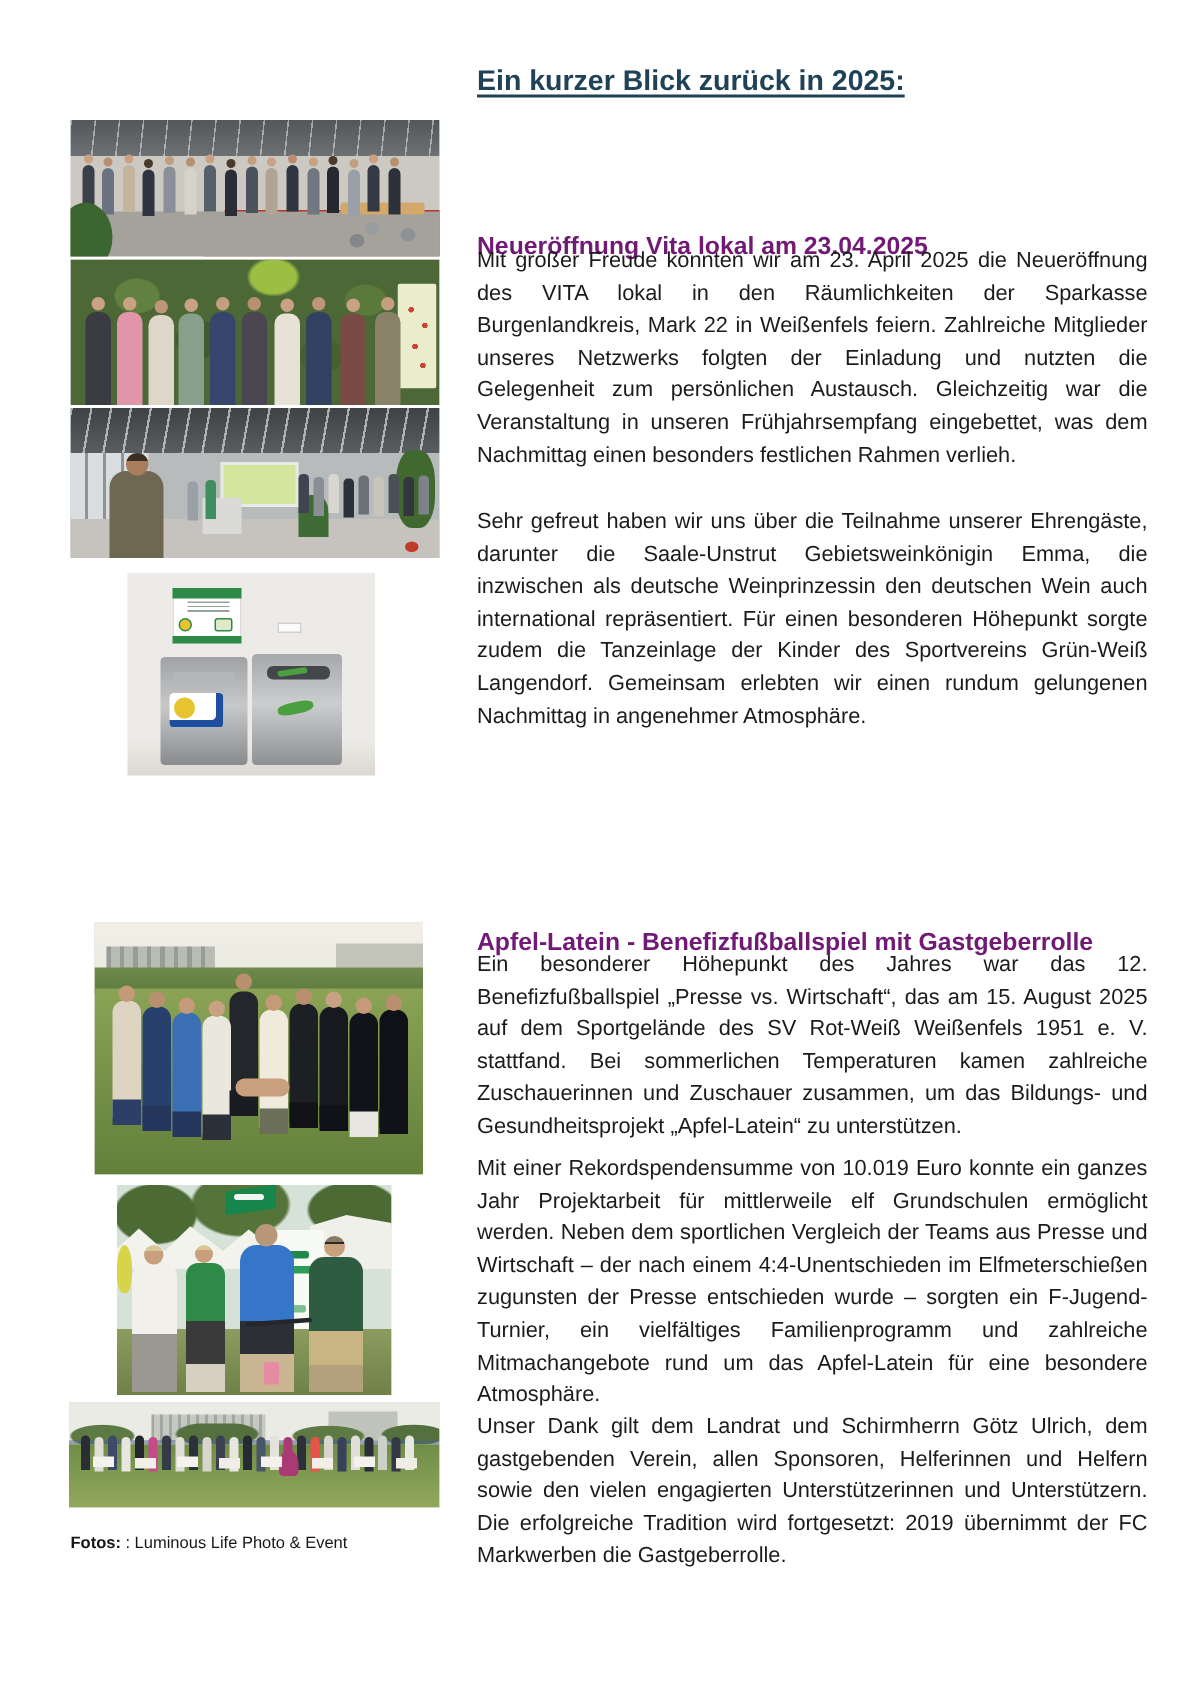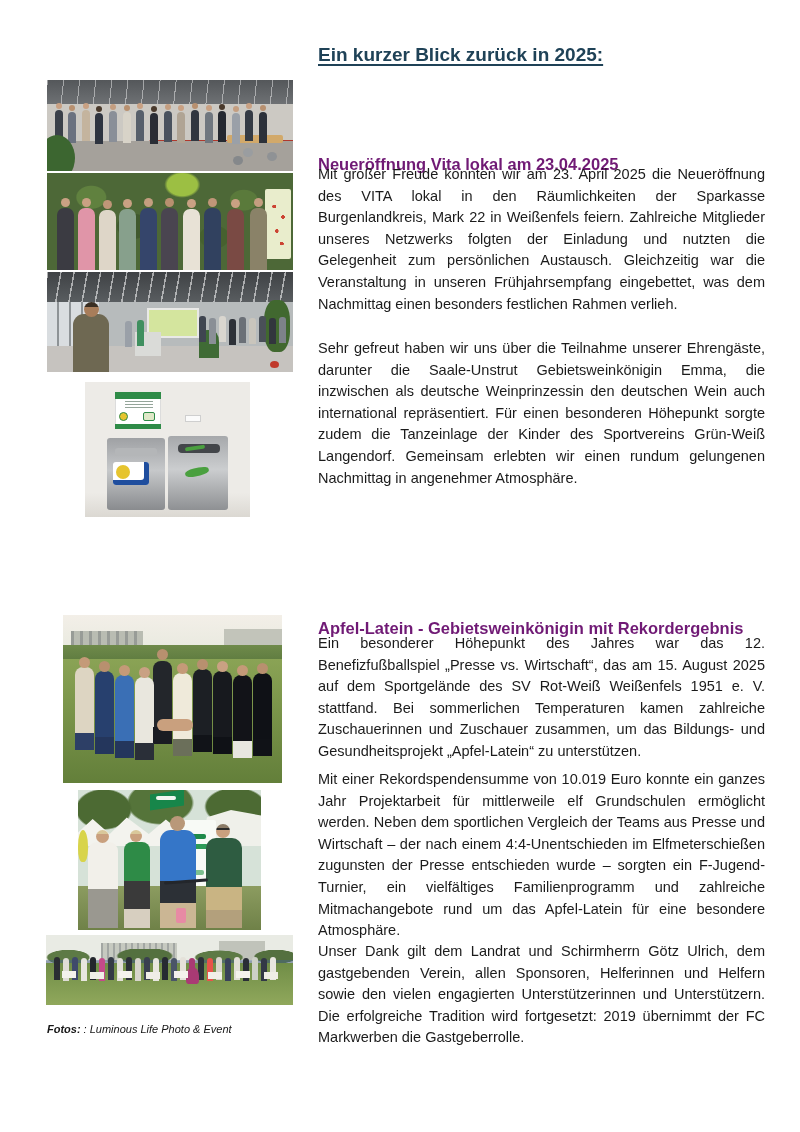--- a/index.html
+++ b/index.html
@@ -22,21 +22,21 @@
   }
   .sec-h.h1 { top:127px; }
   .sec-h.h2 { top:591px; }
   .para {
     position:absolute; left:318px; width:447px;
     font-size:14.5px; line-height:21.6px; text-align:justify; color:#1b1b1b;
   }
   .p1 { top:164px; } .p2 { top:338px; }
   .p3 { top:633px; } .p4 { top:769px; } .p5 { top:941px; }
   
-  .credit { position:absolute; left:47px; top:1023px; font-size:11px; color:#161616;font-style:italic; }
+  .credit { position:absolute; left:47px; top:1023px; font-size:11px; color:#161616; }
   .credit b { font-weight:bold; }
   .credit span { margin-left:3px; }
   
   .photo { position:absolute; overflow:hidden; background:#cfcfcb; }
   .photo div { position:absolute; }
   .ph1 { left:47px; top:80px;  width:246px; height:91px; background:#ccc9c3; }
   .ph2 { left:47px; top:173px; width:246px; height:97px; }
   .ph3 { left:47px; top:272px; width:246px; height:100px; background:#b7bbbc; }
   .ph4 { left:85px; top:382px; width:165px; height:135px; background:linear-gradient(#edebe7 82%,#dbd8d2); }
   .ph5 { left:63px; top:615px; width:219px; height:168px; }
@@ -204,21 +204,21 @@
 <body>
 
 <div class="page">
 
   <div class="doc-title">Ein kurzer Blick zurück in 2025:</div>
 
   <div class="sec-h h1">Neueröffnung Vita lokal am 23.04.2025</div>
   <p class="para p1">Mit großer Freude konnten wir am 23. April 2025 die Neueröffnung des VITA lokal in den Räumlichkeiten der Sparkasse Burgenlandkreis, Mark 22 in Weißenfels feiern. Zahlreiche Mitglieder unseres Netzwerks folgten der Einladung und nutzten die Gelegenheit zum persönlichen Austausch. Gleichzeitig war die Veranstaltung in unseren Frühjahrsempfang eingebettet, was dem Nachmittag einen besonders festlichen Rahmen verlieh.</p>
   <p class="para p2">Sehr gefreut haben wir uns über die Teilnahme unserer Ehrengäste, darunter die Saale-Unstrut Gebietsweinkönigin Emma, die inzwischen als deutsche Weinprinzessin den deutschen Wein auch international repräsentiert. Für einen besonderen Höhepunkt sorgte zudem die Tanzeinlage der Kinder des Sportvereins Grün-Weiß Langendorf. Gemeinsam erlebten wir einen rundum gelungenen Nachmittag in angenehmer Atmosphäre.</p>
 
-  <div class="sec-h h2">Apfel-Latein - Gebietsweinkönigin mit Rekordergebnis</div>
+  <div class="sec-h h2">Apfel-Latein - Benefizfußballspiel mit Gastgeberrolle</div>
   <p class="para p3">Ein besonderer Höhepunkt des Jahres war das 12. Benefizfußballspiel „Presse vs. Wirtschaft“, das am 15. August 2025 auf dem Sportgelände des SV Rot-Weiß Weißenfels 1951 e. V. stattfand. Bei sommerlichen Temperaturen kamen zahlreiche Zuschauerinnen und Zuschauer zusammen, um das Bildungs- und Gesundheitsprojekt „Apfel-Latein“ zu unterstützen.</p>
   <p class="para p4">Mit einer Rekordspendensumme von 10.019 Euro konnte ein ganzes Jahr Projektarbeit für mittlerweile elf Grundschulen ermöglicht werden. Neben dem sportlichen Vergleich der Teams aus Presse und Wirtschaft – der nach einem 4:4-Unentschieden im Elfmeterschießen zugunsten der Presse entschieden wurde – sorgten ein F-Jugend-Turnier, ein vielfältiges Familienprogramm und zahlreiche Mitmachangebote rund um das Apfel-Latein für eine besondere Atmosphäre.</p>
   <p class="para p5">Unser Dank gilt dem Landrat und Schirmherrn Götz Ulrich, dem gastgebenden Verein, allen Sponsoren, Helferinnen und Helfern sowie den vielen engagierten Unterstützerinnen und Unterstützern. Die erfolgreiche Tradition wird fortgesetzt: 2019 übernimmt der FC Markwerben die Gastgeberrolle.</p>
 
   <div class="photo ph1">
     <div class="ceiling"></div>
     <div class="carpet"></div>
     <div class="floor"></div>
     <div class="table1"></div>
     <div class="chair"></div>

